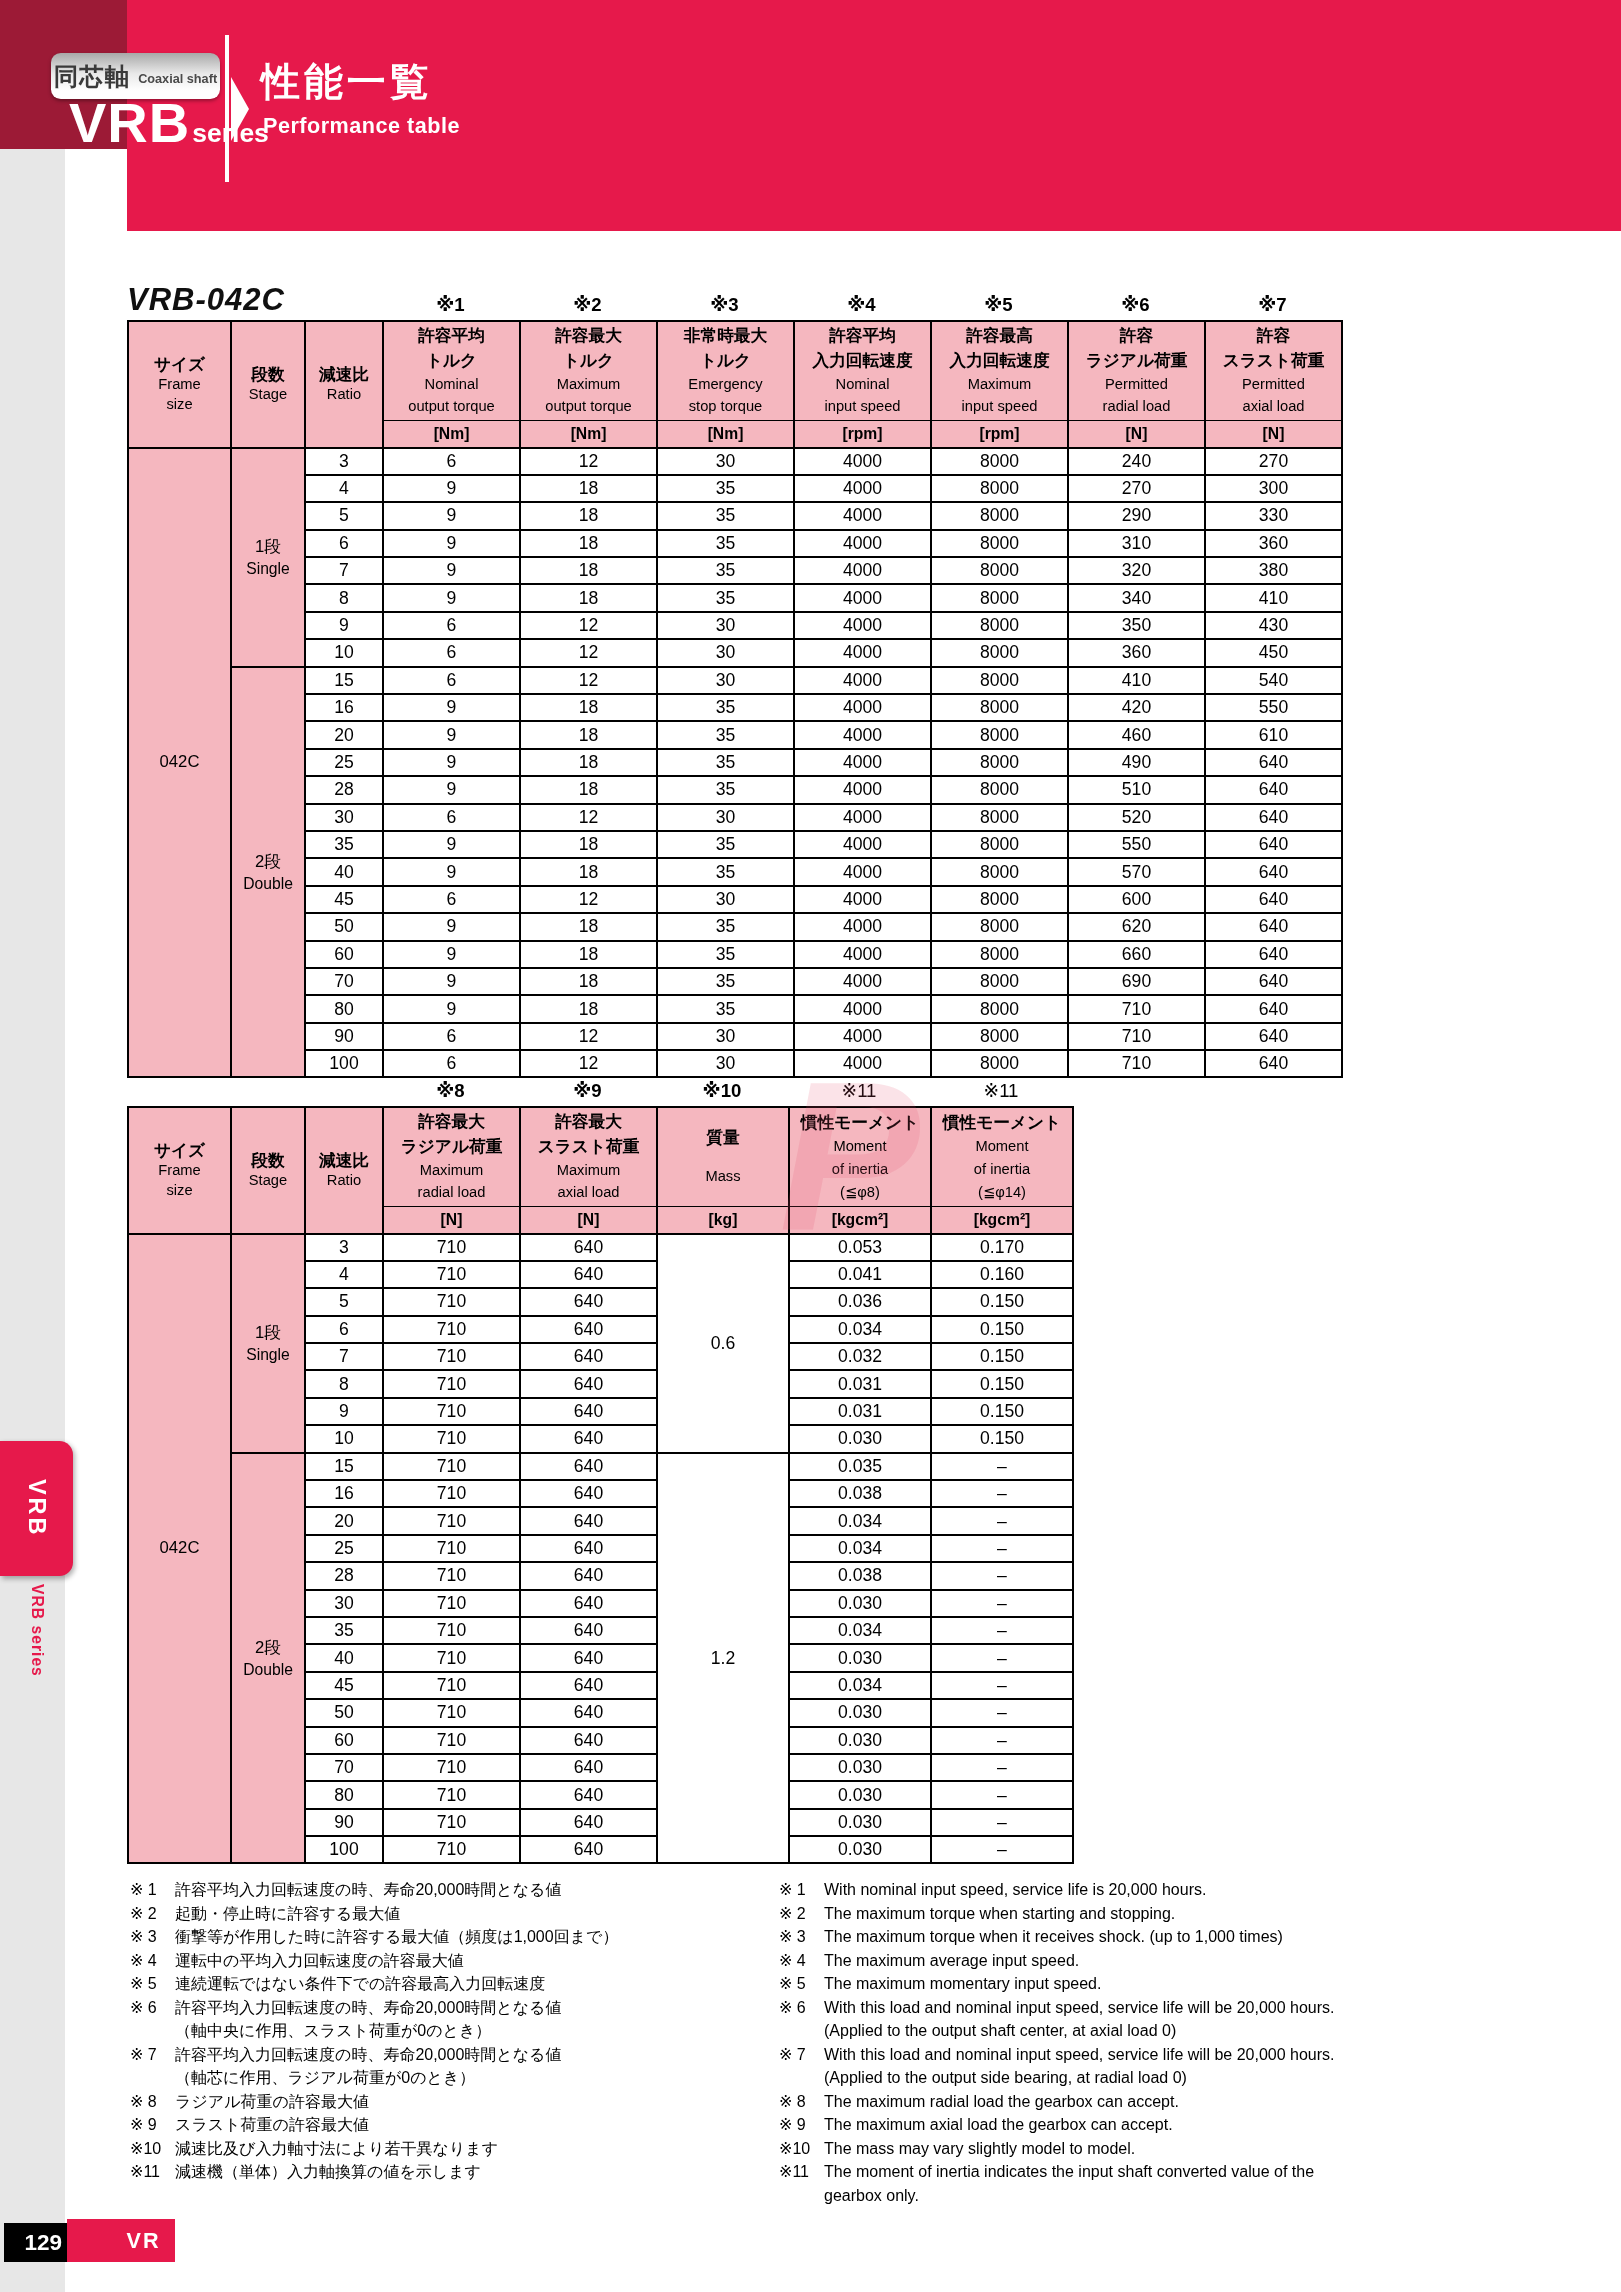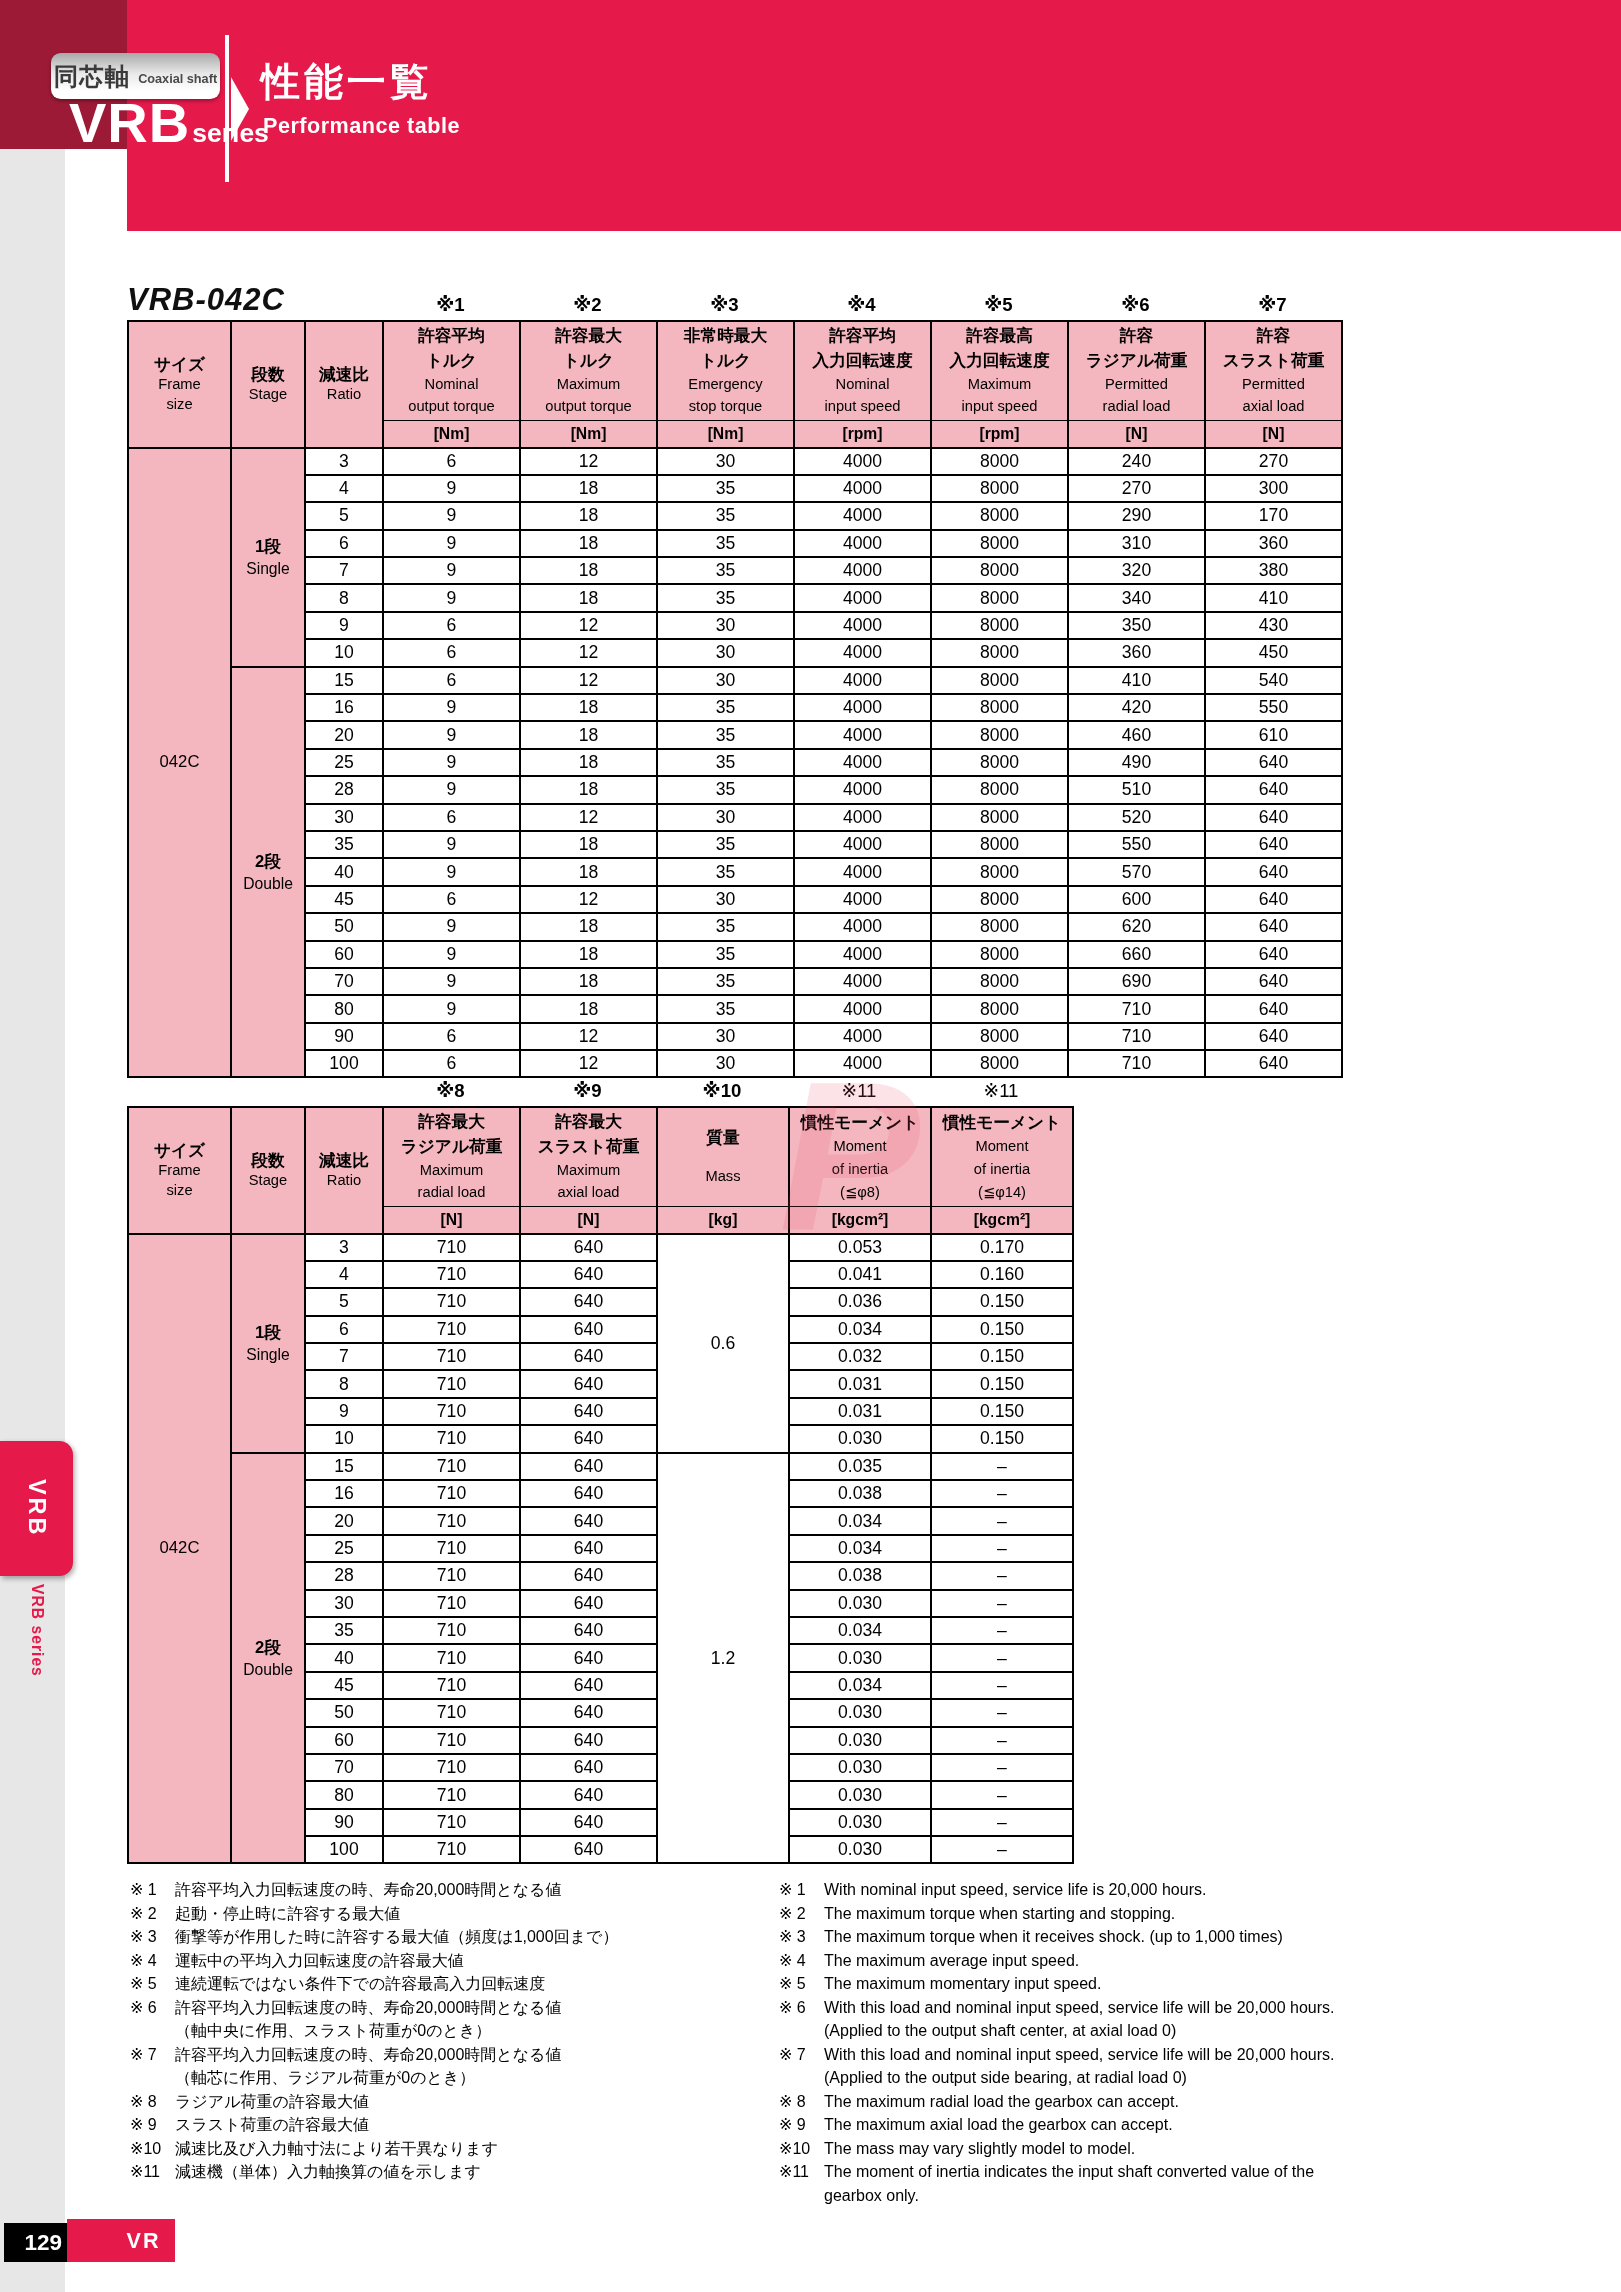--- a/index.html
+++ b/index.html
@@ -42,21 +42,21 @@
   .perf thead th.dhead{height:98px;border-bottom:1px solid #000;}
   .perf thead th.lcol{border-bottom:2.9px solid #000;}
   .perf thead th.unit{height:25.5px;font-size:15.7px;font-weight:bold;border-top:1px solid #000;border-bottom:2.9px solid #000;}
   .hw{display:flex;flex-direction:column;justify-content:space-evenly;align-items:center;height:100%;}
   .hjp{font-size:16.7px;font-weight:bold;line-height:21.6px;}
   .hen{font-size:14.7px;font-weight:normal;line-height:19.6px;}
   .perf tbody tr{height:27.4px;}
   .perf tbody td{font-size:17.6px;background:#fff;}
   .perf tbody td.pink{background:#f5b7bf;}
   .perf tbody td.frame{font-size:16.7px;}
-  .sjp{font-size:16.7px;font-weight:bold;line-height:23.5px;}
+  .sjp{font-size:16.7px;font-weight:normal;line-height:23.5px;}
   .sen{font-size:15.7px;line-height:21.6px;}
   .perf tbody tr.sec-top td{border-top:2.9px solid #000;}
   
   .watermark{position:absolute;left:779px;top:1051px;font-size:211px;font-style:italic;font-weight:bold;
     color:rgba(228,80,115,.16);z-index:5;pointer-events:none;line-height:1;}
   
   .fncol{position:absolute;top:1878px;}
   #fnjp{left:130px;}
   #fnen{left:779px;}
   .fn-row{display:flex;line-height:23.5px;font-size:16px;white-space:nowrap;}
@@ -242,21 +242,21 @@
         <td class="num">300</td>
       </tr>
       <tr>
         <td class="ratio">5</td>
         <td class="num">9</td>
         <td class="num">18</td>
         <td class="num">35</td>
         <td class="num">4000</td>
         <td class="num">8000</td>
         <td class="num">290</td>
-        <td class="num">170</td>
+        <td class="num">330</td>
       </tr>
       <tr>
         <td class="ratio">6</td>
         <td class="num">9</td>
         <td class="num">18</td>
         <td class="num">35</td>
         <td class="num">4000</td>
         <td class="num">8000</td>
         <td class="num">310</td>
         <td class="num">360</td>

